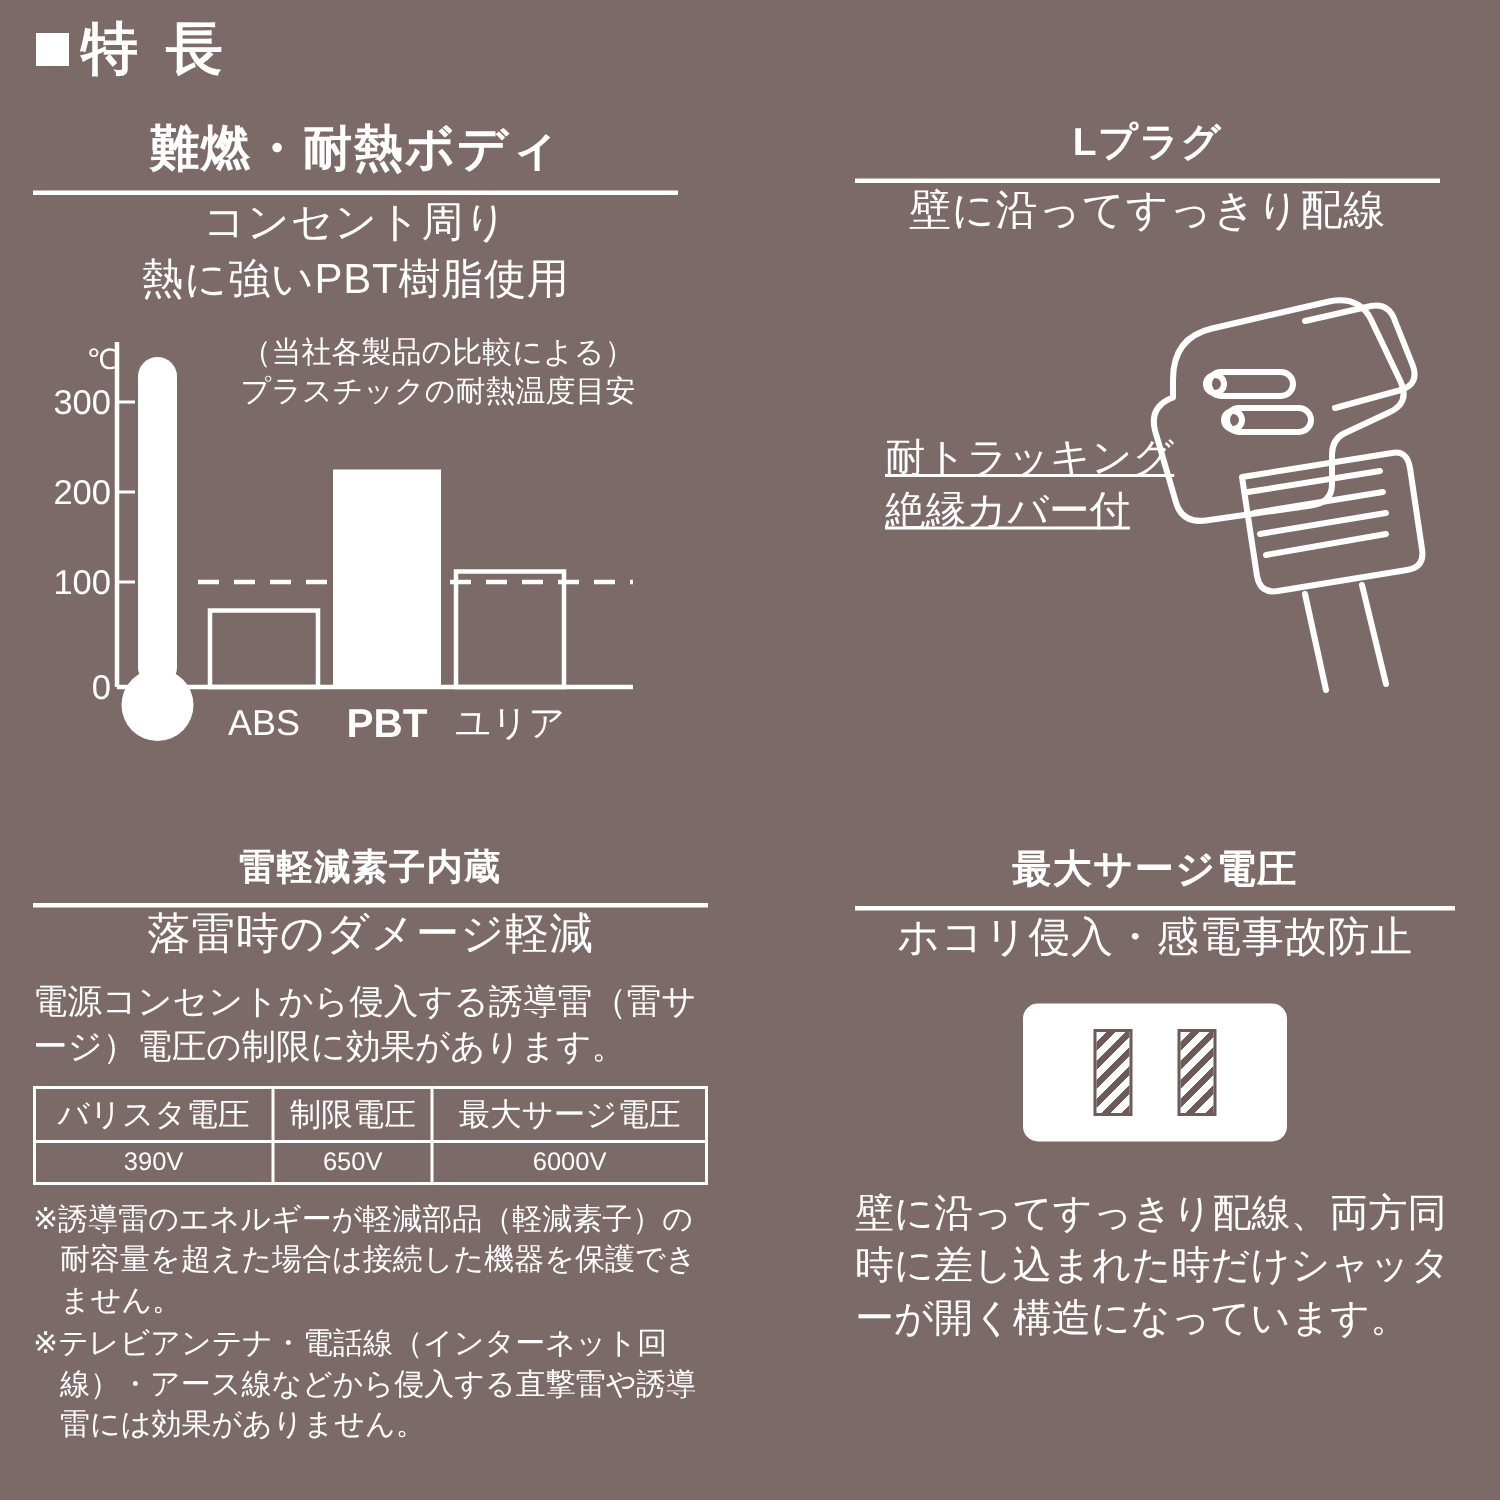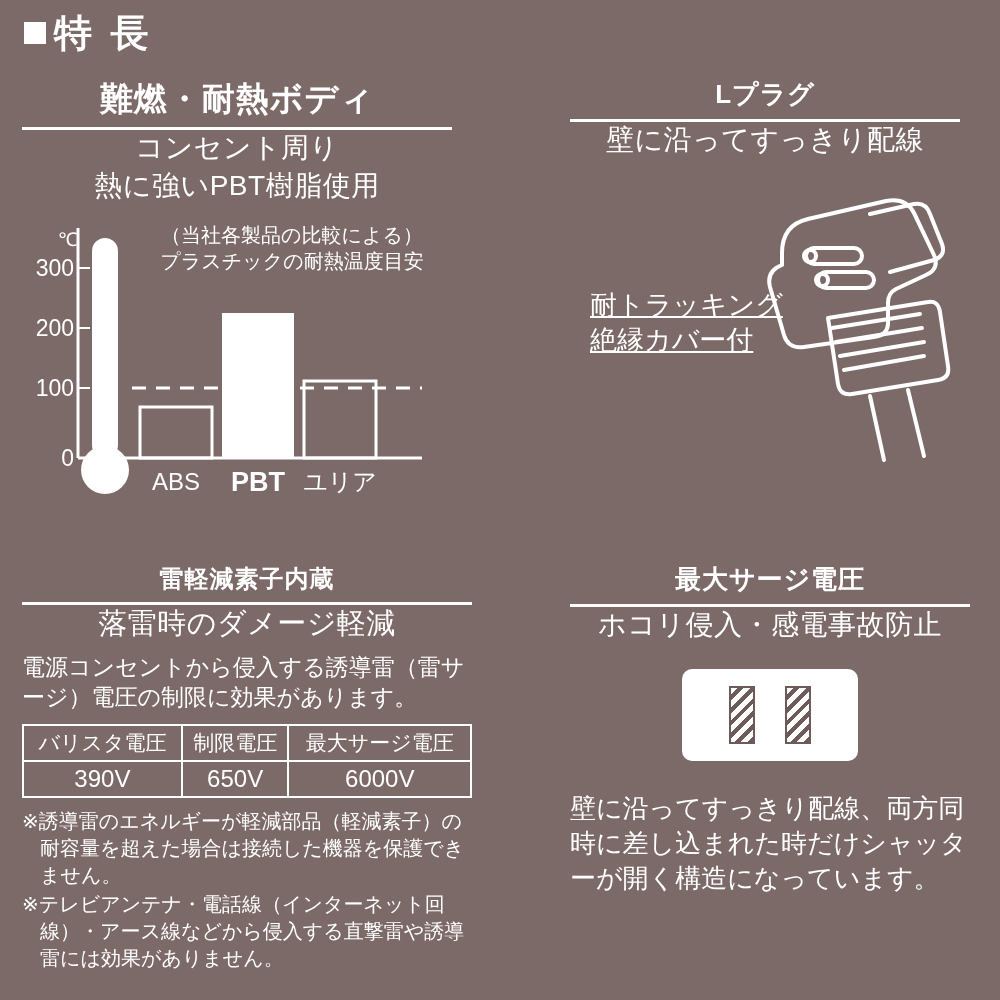--- a/index.html
+++ b/index.html
@@ -56,21 +56,21 @@
   
   #p3{left:22px;top:565px;width:450px;}
   #p3 .panel-title{font-size:24px;}
   .tbl{
     width:100%;border-collapse:collapse;margin-top:12px;
     font-size:21px;
   }
   .tbl td{
     border:2px solid #ffffff;text-align:center;padding:3px 2px;margin-left:36px;
   }
-  .tbl .v{font-size:24px;}
+  .tbl .v{font-size:17px;}
   .body-text{
     font-size:23px;line-height:1.32;margin-top:10px;letter-spacing:0;
   }
   .fine{
     font-size:20px;line-height:1.35;margin-top:10px;
   }
   .fine p{margin:0 0 2px 0;}
   .fine .ind{padding-left:18px;text-indent:-18px;}
 
   

